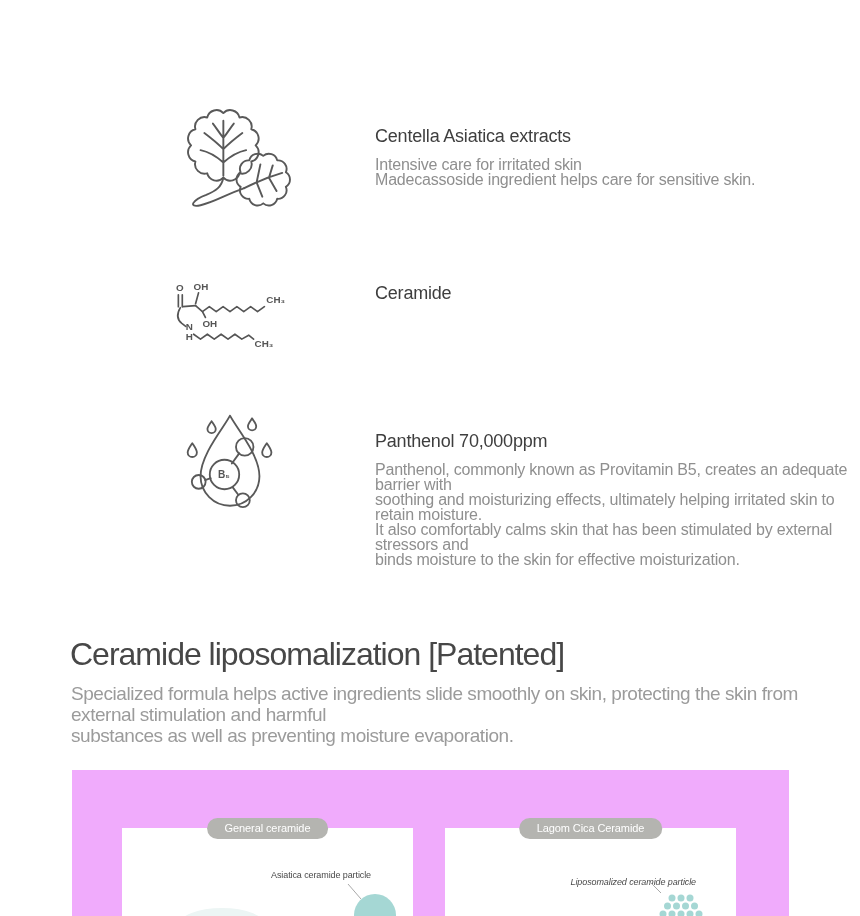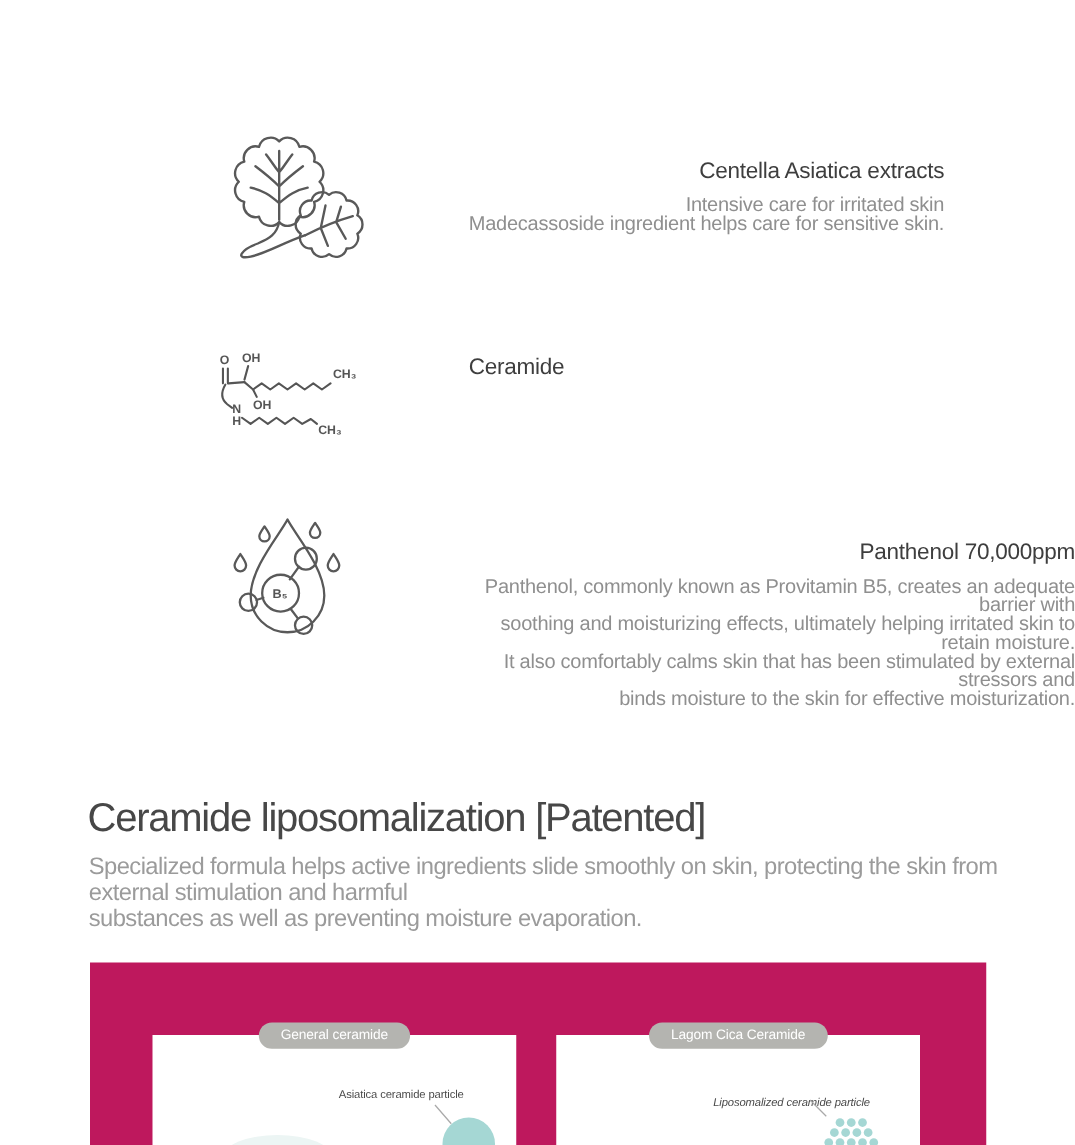--- a/index.html
+++ b/index.html
@@ -5,21 +5,21 @@
   * { margin:0; padding:0; box-sizing:border-box; }
   html,body { background:#ffffff; }
   body { font-family:"Liberation Sans", sans-serif; }
   .page {
     position:relative; width:860px; height:916px; background:#ffffff;
     overflow:hidden; margin:0 auto;
   }
   
   .ing-icon { position:absolute; }
   .ing-icon svg { display:block; }
-  .ing-text { position:absolute;text-align:right; }
+  .ing-text { position:absolute; }
   .ing-text h3 {
     font-size:18px; font-weight:500; color:#3e3e3e;
     letter-spacing:-0.2px; line-height:24px; margin:0 0 9px 0;
   }
   .ing-text p {
     font-size:16px; line-height:15px; color:#8f8f8f;
     letter-spacing:-0.2px; white-space:pre-line;
   }
   .icon-stroke { fill:none; stroke:#595959; stroke-width:2; stroke-linecap:round; stroke-linejoin:round; }
   .icon-stroke-thin { fill:none; stroke:#555555; stroke-width:1.7; stroke-linecap:round; stroke-linejoin:round; }
@@ -41,21 +41,21 @@
   }
   .feature-desc {
     position:absolute; left:71px; top:683px;
     font-size:19px; line-height:21px; color:#9b9b9b;
     letter-spacing:-0.45px; white-space:pre-line;
   }
 
   
   .panel {
     position:absolute; left:72px; top:770px; width:717px; height:146px;
-    background:#be185d;
+    background:#f0abfc;
   }
   .card {
     position:absolute; top:58px; width:291px; height:88px; background:#ffffff;
   }
   .card-left  { left:50px; }
   .card-right { left:373px; }
   .badge {
     position:absolute; top:-10px; left:50%; transform:translateX(-50%);
     background:#b4b4b0; color:#ffffff; font-size:11px; letter-spacing:-0.1px;
     height:21px; line-height:21px; padding:0 18px; border-radius:11px;

